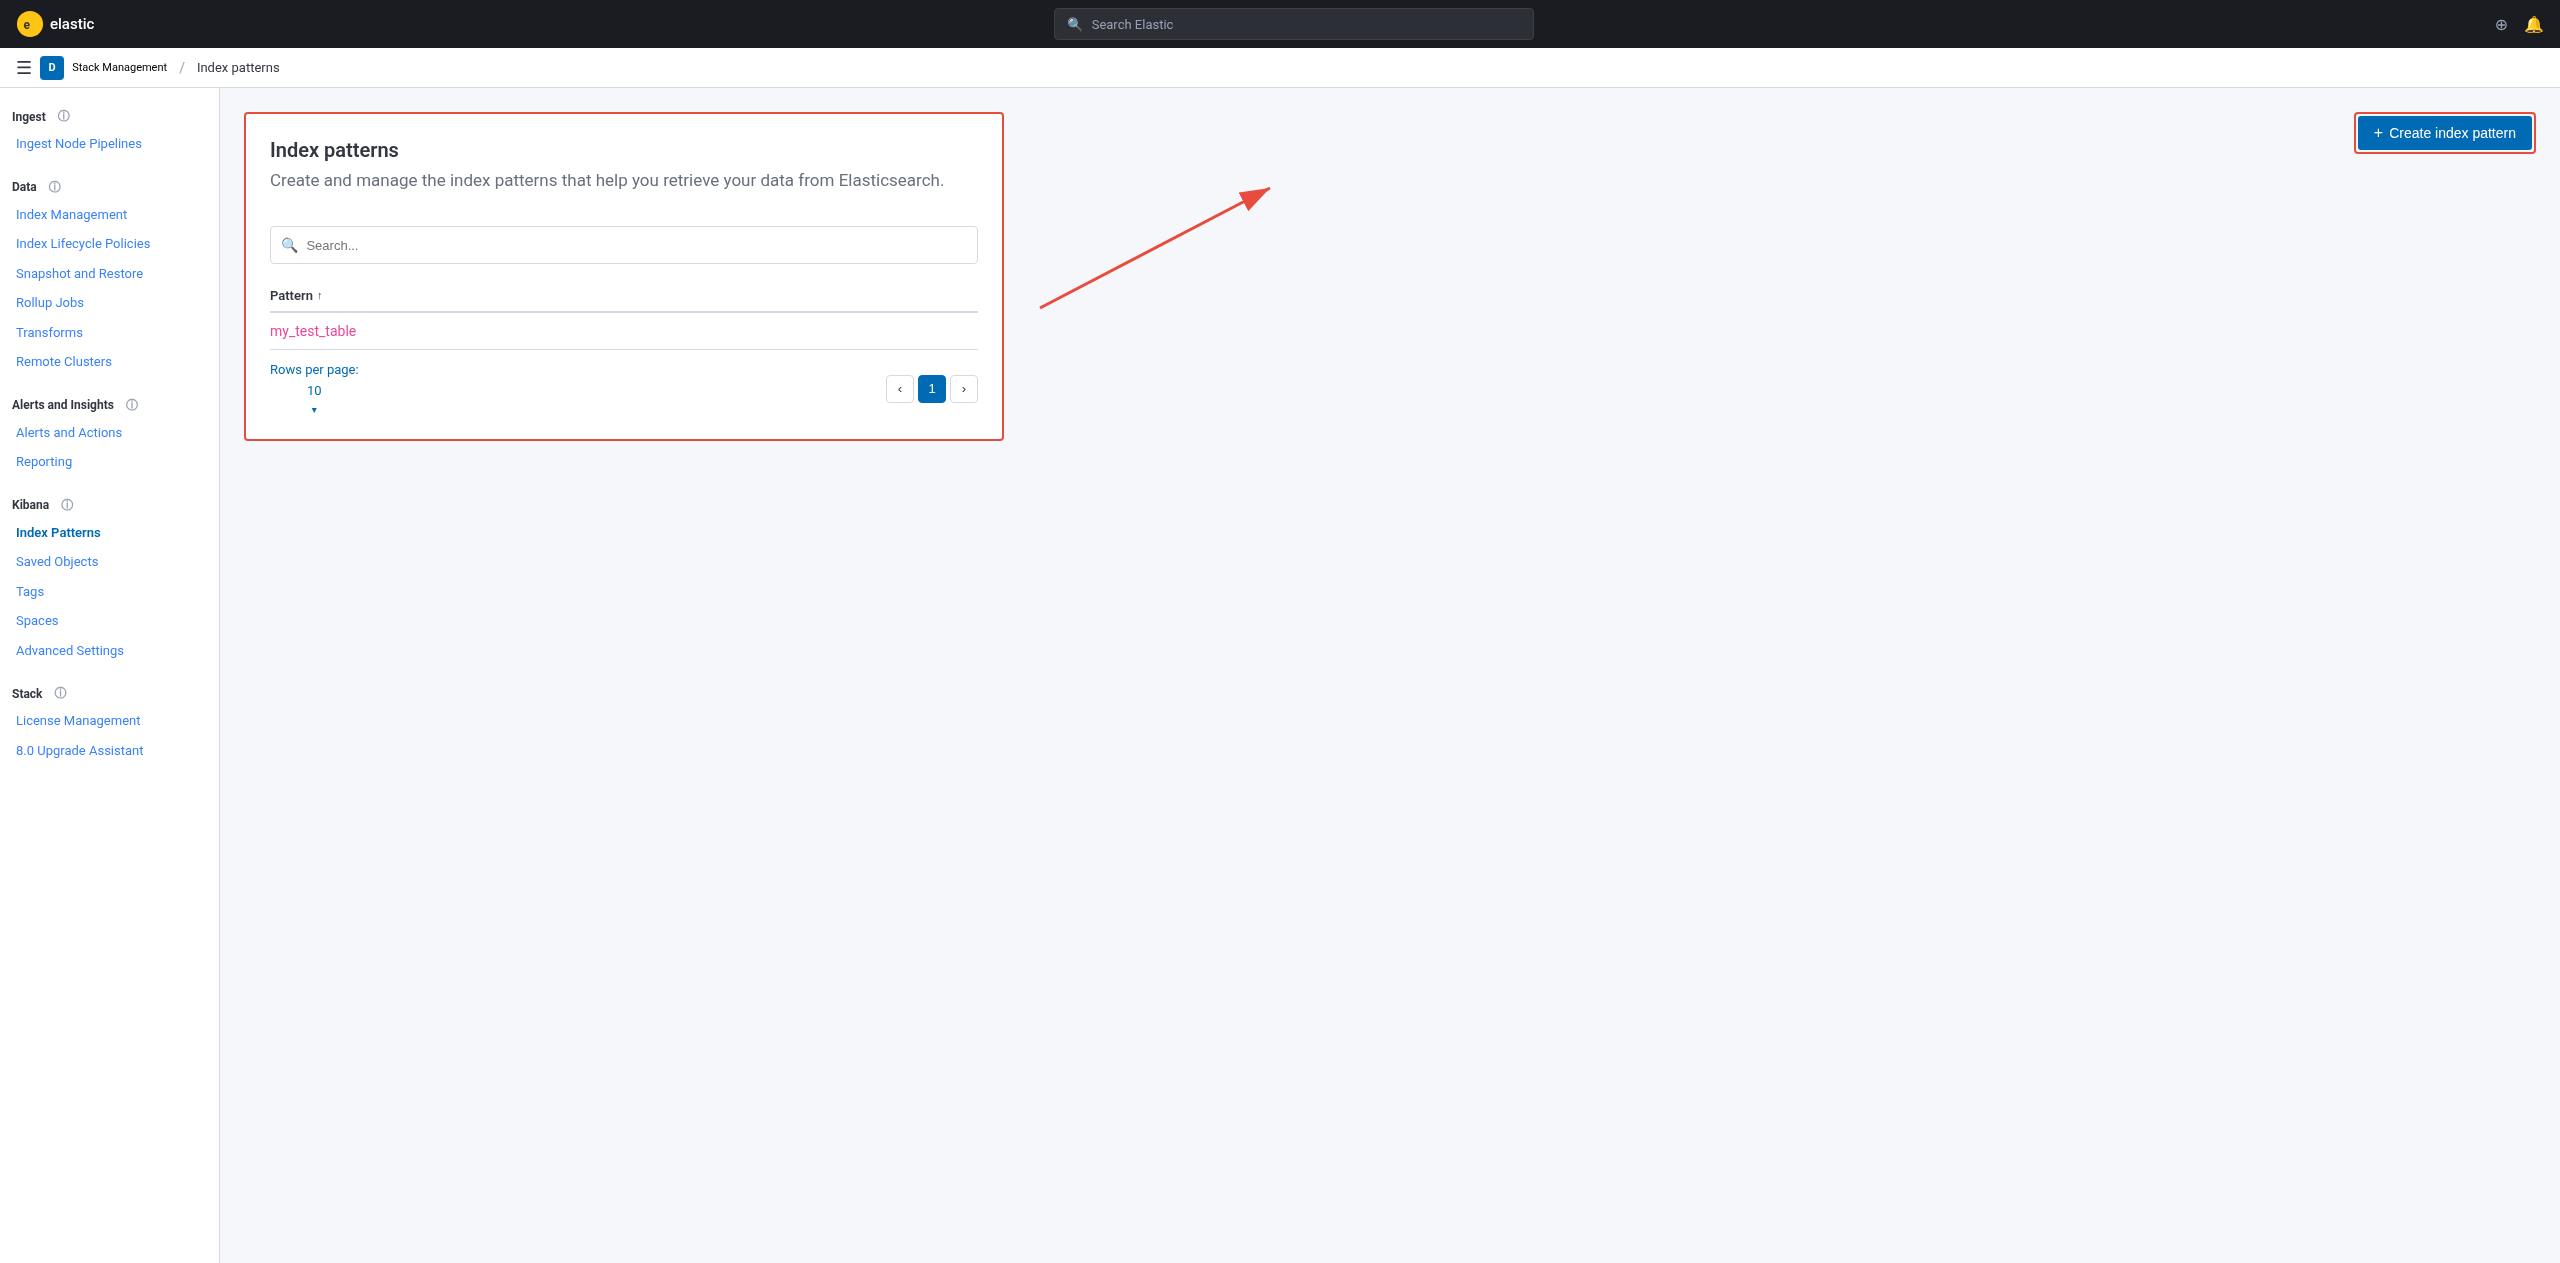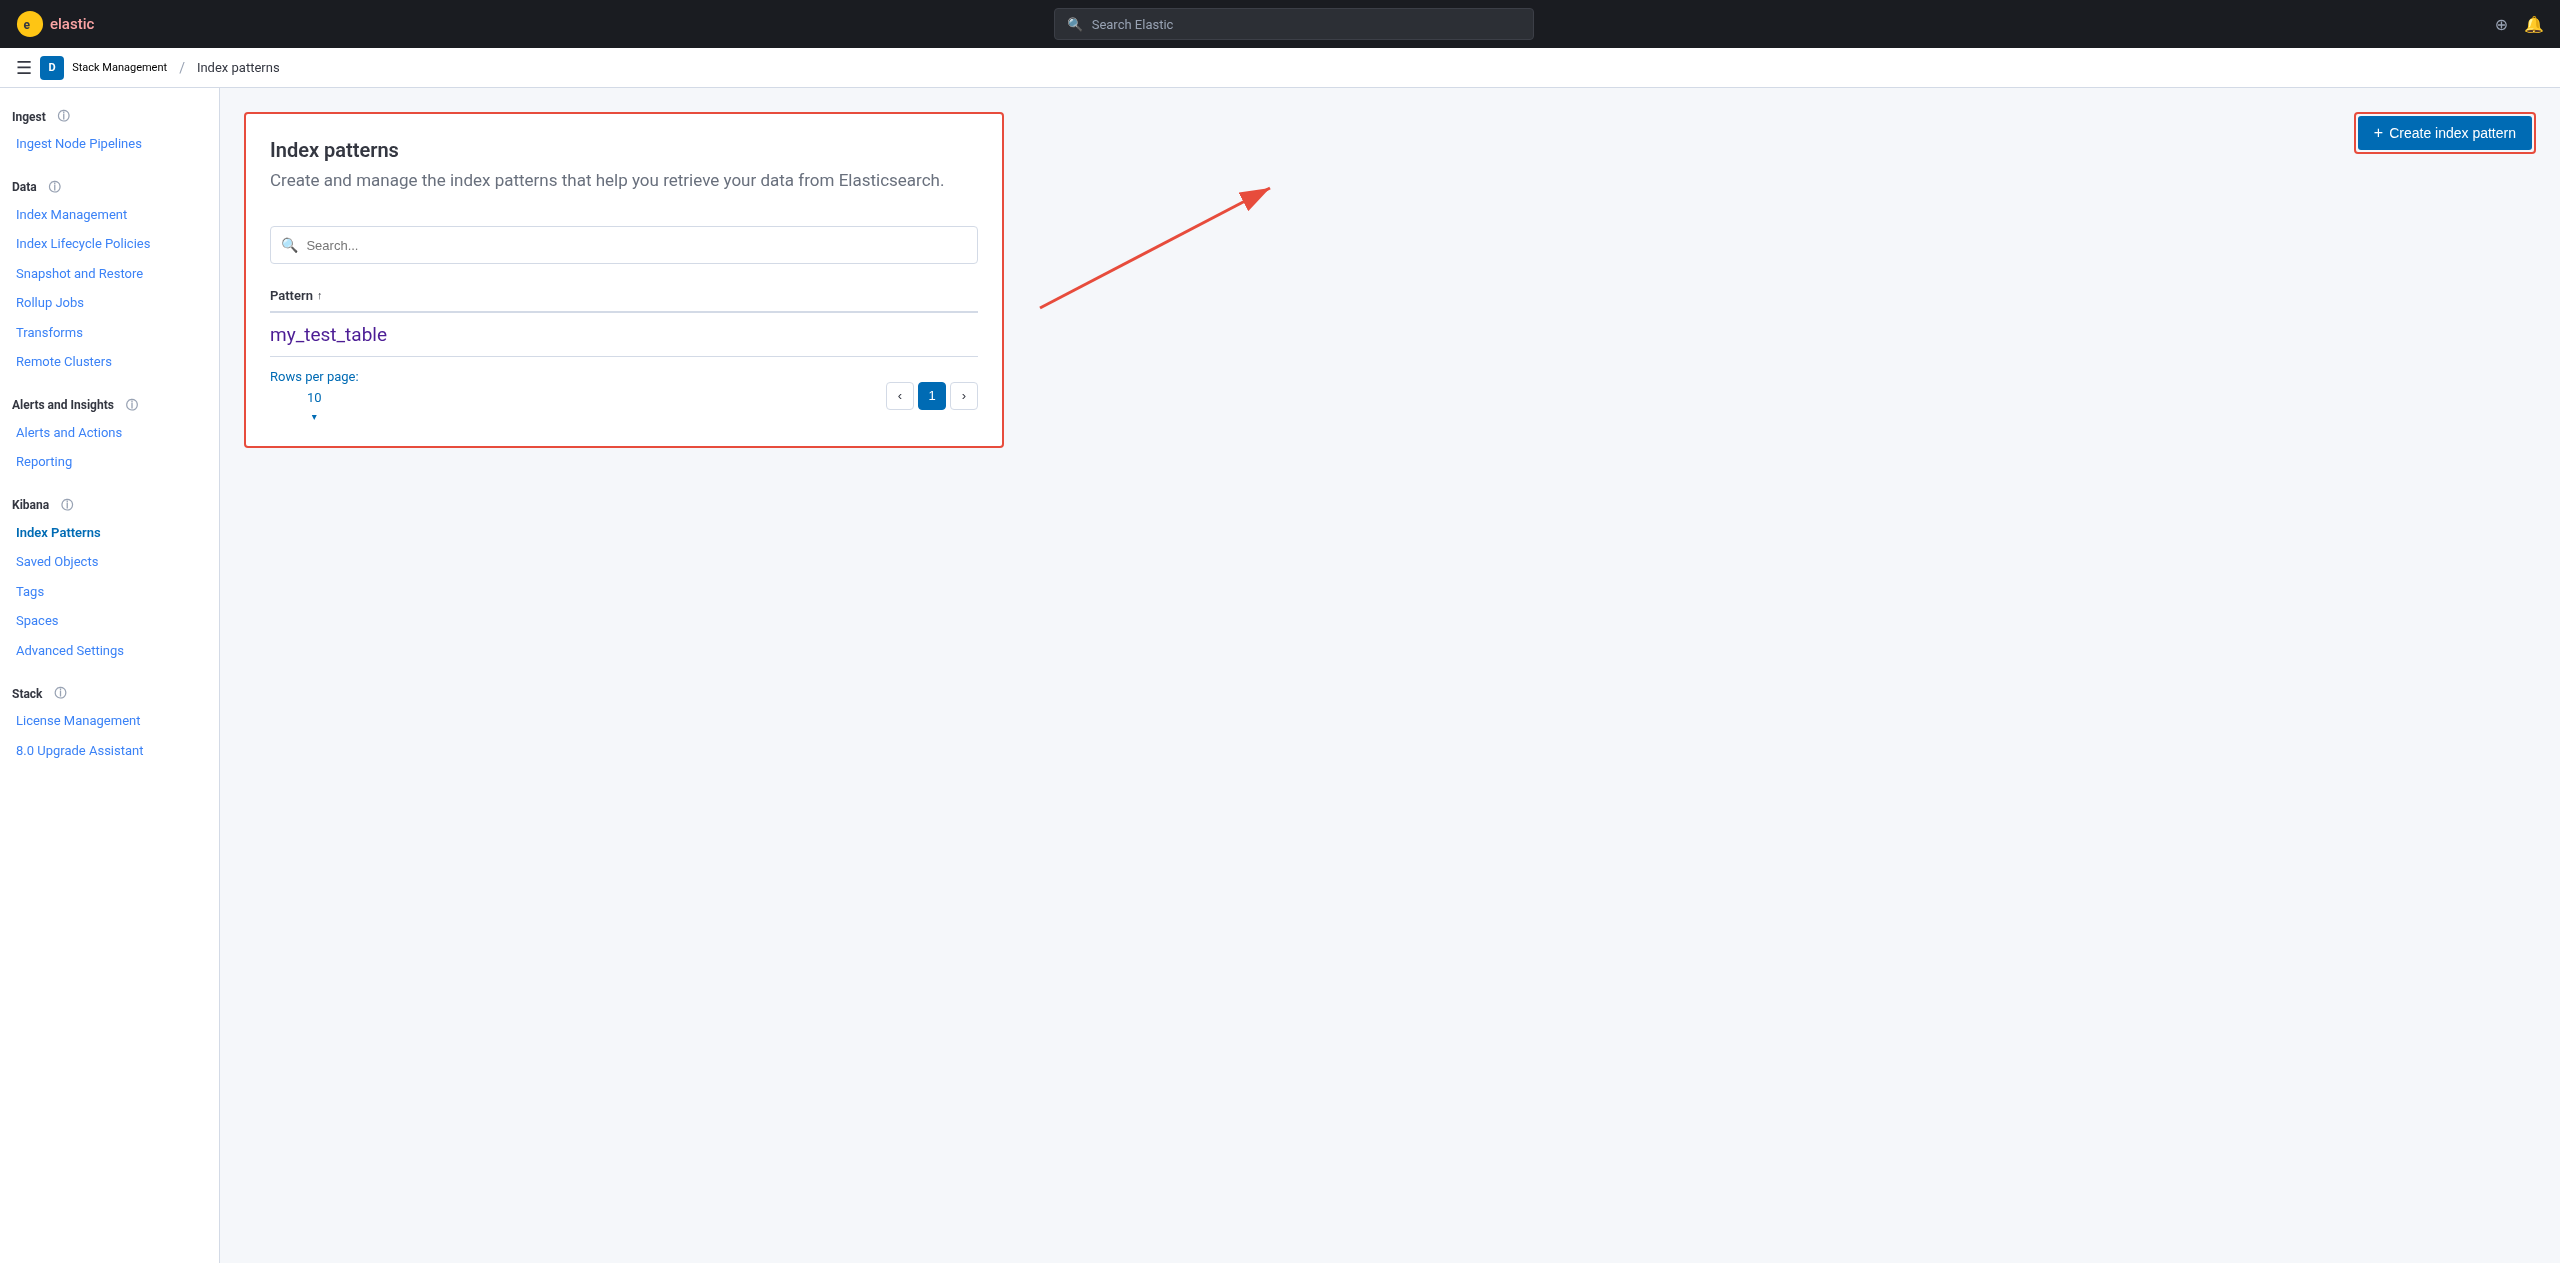--- a/index.html
+++ b/index.html
@@ -71,21 +71,21 @@
     .search-input-icon { color: #69707d; font-size: 14px; }
 
     
     .table-header {
       display: flex; align-items: flex-end; padding: 8px 0; border-bottom: 2px solid #d3dae6;
       font-size: 13px; font-weight: 600; color: #343741;
     }
     .table-header .col-pattern { display: flex; align-items: center; gap: 4px; cursor: pointer; }
     .sort-icon { font-size: 11px; color: #343741; }
     .table-row { padding: 10px 0; border-bottom: 1px solid #d3dae6; }
-    .table-row a { color: #4c1d95; text-decoration: none; font-size: 19px; }
+    .table-row a { color: #ec4899; text-decoration: none; font-size: 14px; }
 
     
     .pagination {
       display: flex; align-items: center; justify-content: space-between;
       padding-top: 12px; font-size: 13px; color: #343741;
     }
     .rows-per-page { display: flex; align-items: center; gap: 6px; cursor: pointer; flex-direction: column; }
     .rows-per-page span { color: #006bb4; }
     .dropdown-chevron { font-size: 10px; color: #343741; }
     .page-controls { display: flex; align-items: center; gap: 4px; }
@@ -106,21 +106,21 @@
   </style>
 </head>
 <body>
 
 <nav class="top-nav">
   <div class="elastic-logo">
     <svg class="elastic-logo-icon" viewBox="0 0 30 30" xmlns="http://www.w3.org/2000/svg">
       <circle cx="15" cy="15" r="14" fill="#FEC514"></circle>
       <text x="8" y="20" font-size="13" fill="#343741" font-weight="bold">e</text>
     </svg>
-    <span style="color:#fca5a5; font-size:15px; font-weight:500;">elastic</span>
+    <span style="color:#ffffff; font-size:15px; font-weight:500;">elastic</span>
   </div>
 
   <div class="search-bar-wrapper">
     <div class="search-bar">
       <span style="color:#98a2b3; font-size:13px;">🔍</span>
       <span class="search-bar-text">Search Elastic</span>
     </div>
   </div>
 
   <div class="nav-right">

